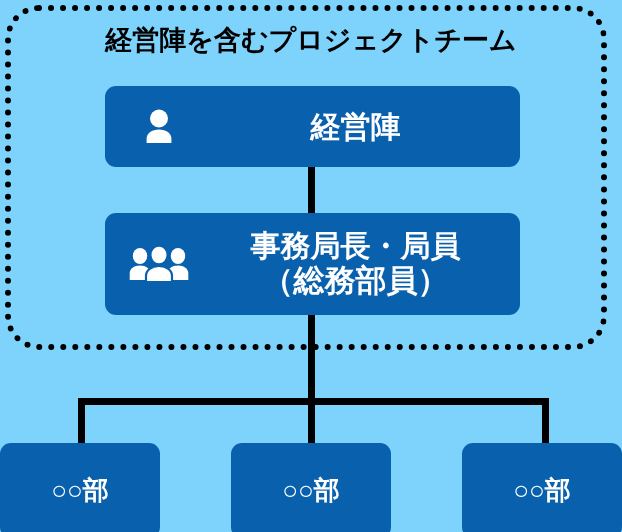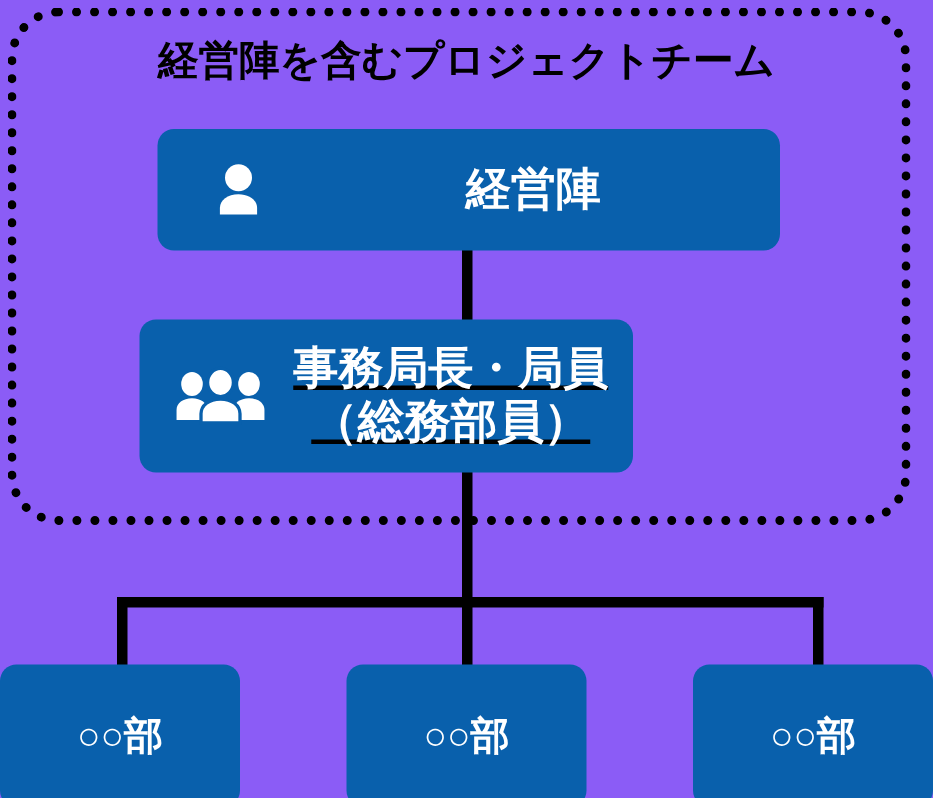--- a/index.html
+++ b/index.html
@@ -7,21 +7,21 @@
     padding: 0;
     background: #ffffff;
   }
   body {
     font-family: "Liberation Sans", "DejaVu Sans", sans-serif;
   }
   #canvas {
     position: relative;
     width: 622px;
     height: 532px;
-    background: #8b5cf6;
+    background: #7dd3fc;
     overflow: hidden;
   }
 
   
   .dotted-group {
     position: absolute;
     left: 5px;
     top: 5px;
     width: 602px;
     height: 345px;
@@ -65,25 +65,24 @@
     display: flex;
     align-items: center;
   }
   .box-exec {
     left: 105px;
     top: 86px;
     width: 415px;
     height: 81px;
   }
   .box-secretariat {
-    left: 93px;
+    left: 105px;
     top: 213px;
-    width: 329px;
+    width: 415px;
     height: 102px;
-    text-decoration: underline;
   }
   .box-dept {
     top: 443px;
     width: 160px;
     height: 95px;
     justify-content: center;
   }
   .box-dept-1 { left: 0px; }
   .box-dept-2 { left: 231px; }
   .box-dept-3 { left: 462px; }

